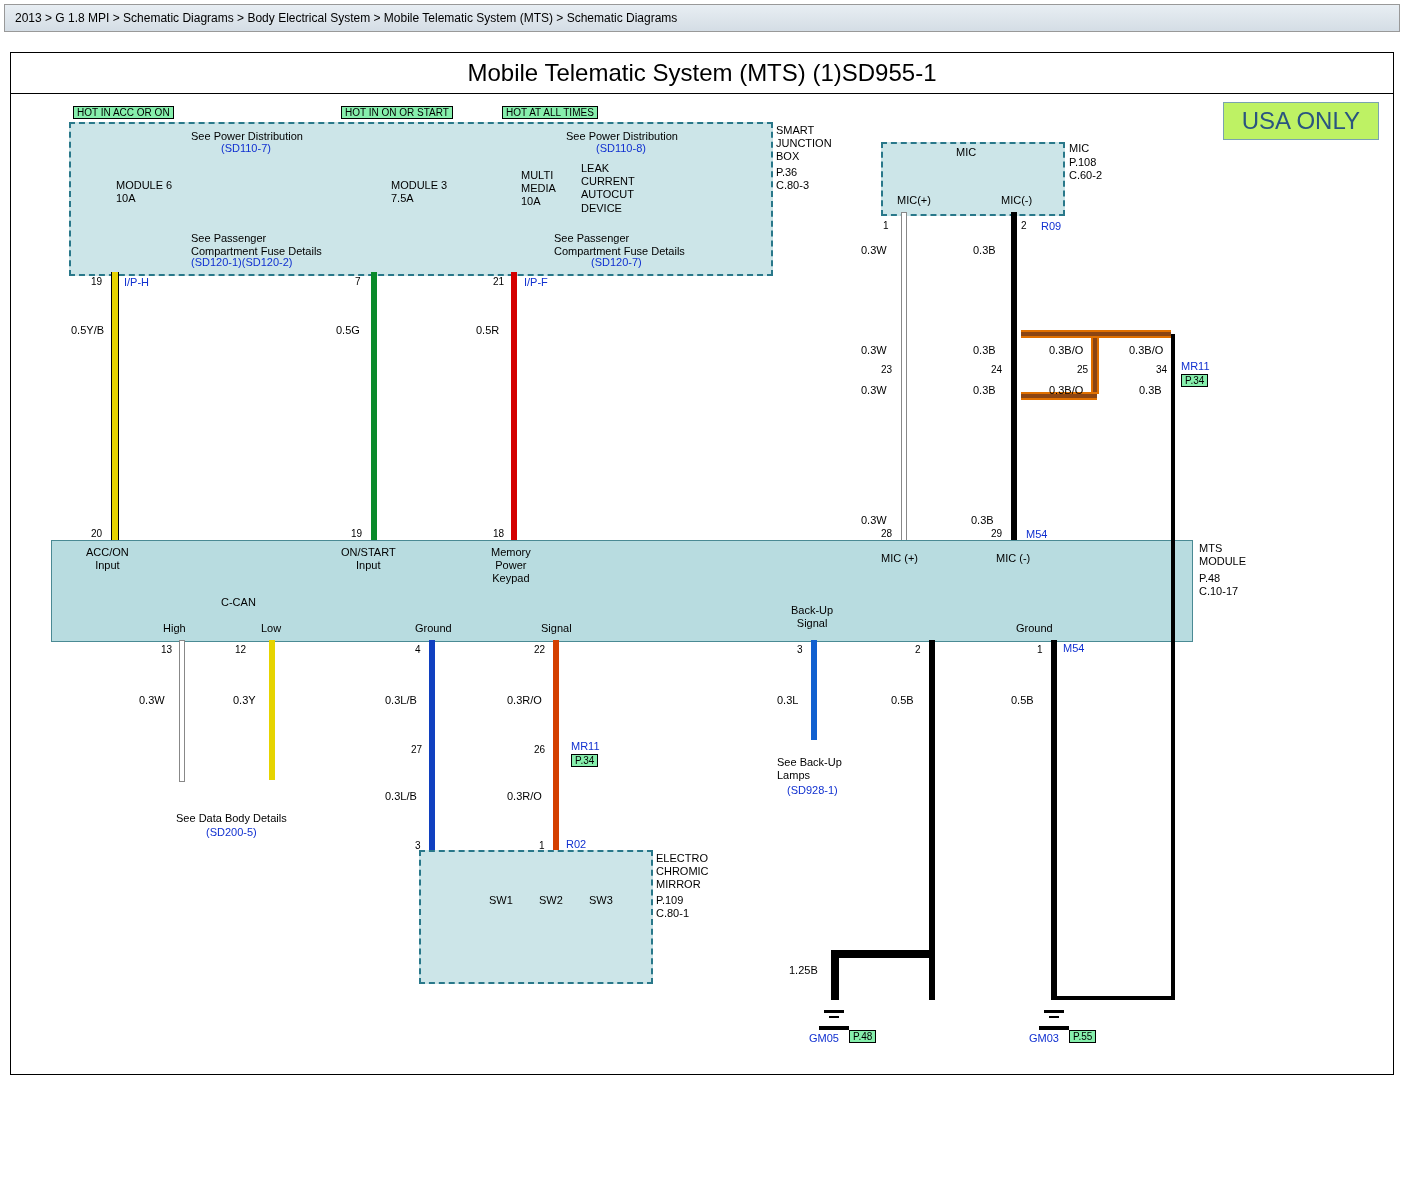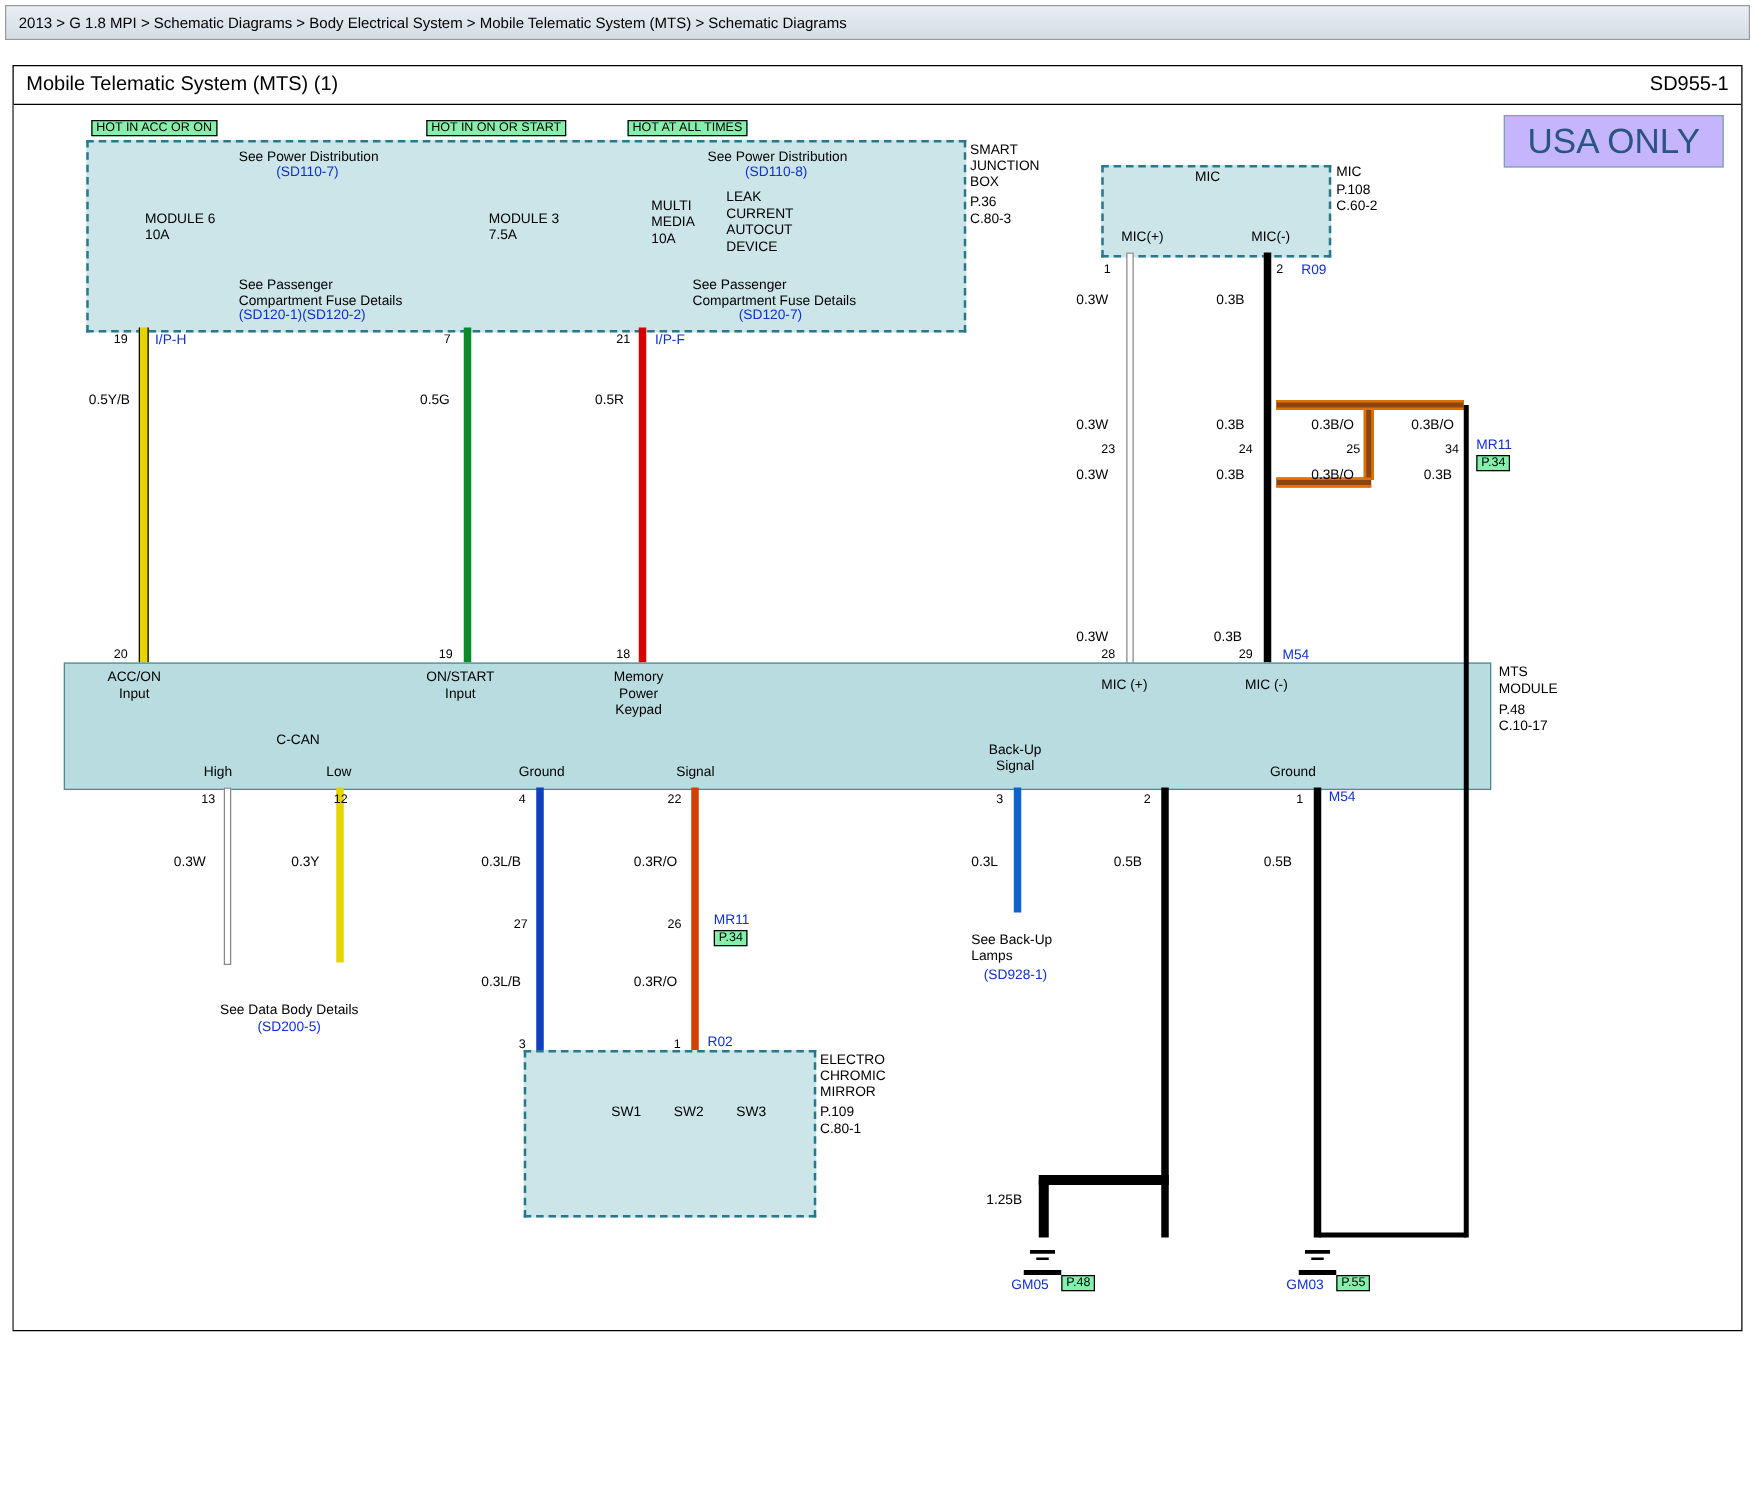--- a/index.html
+++ b/index.html
@@ -1,20 +1,20 @@
 <!DOCTYPE html>
 <html><head>
 <meta charset="utf-8">
 <style>
 body{margin:0;font-family:Arial,Helvetica,sans-serif;font-size:12px;background:#fff;color:#000}
 .breadcrumb{background:linear-gradient(#e8eef3,#d4dde5);border:1px solid #999;padding:6px 10px;font-size:12px;margin:4px}
 .dwrap{margin:20px 10px;border:1px solid #000}
-.titlebar{display:flex;justify-content:space-between;align-items:center;border-bottom:1px solid #000;padding:6px 10px;font-size:16px}
+.titlebar{display:flex;justify-content:center;align-items:center;border-bottom:1px solid #000;padding:6px 10px;font-size:24px}
 .diagram{position:relative;width:1380px;height:980px;background:#fff}
-.usa{position:absolute;top:8px;right:12px;background:#c4b5fd;border:1px solid #7aa3b0;padding:4px 18px;font-size:28px;color:#2a5580}
+.usa{position:absolute;top:8px;right:12px;background:#bef264;border:1px solid #7aa3b0;padding:4px 18px;font-size:24px;color:#2a5580}
 .box{position:absolute;background:#cce5e8;border:2px dashed #29788a}
 .lbl{position:absolute;font-size:11px;color:#000;white-space:nowrap;line-height:1.2}
 .lblb{position:absolute;font-size:11px;color:#1030d0;white-space:nowrap}
 .tag{position:absolute;font-size:10px;border:1px solid #000;padding:0 3px;background:#86efac;white-space:nowrap}
 .wire{position:absolute}
 .vw{width:6px}
 .hw{height:6px}
 .bar{position:absolute;background:#b8dce0;border:1px solid #4a8a94}
 .gnd{position:absolute;width:30px;height:24px;border-bottom:4px solid #000}
 .gnd::before{content:"";position:absolute;left:5px;top:8px;width:20px;border-bottom:3px solid #000}
@@ -151,21 +151,21 @@
     <div class="lbl" style="left:530px;top:528px">Signal</div>
     <div class="lbl" style="left:780px;top:510px;white-space:pre;text-align:center">Back-Up
 Signal</div>
     <div class="lbl" style="left:1005px;top:528px">Ground</div>
 
     <div class="wire vw" style="left:168px;top:546px;height:140px;background:#fff;border:1px solid #888;width:4px"></div>
     <div class="pin" style="left:150px;top:550px">13</div>
     <div class="lbl" style="left:128px;top:600px">0.3W</div>
 
     <div class="wire vw" style="left:258px;top:546px;height:140px;background:#e6d400"></div>
-    <div class="pin" style="left:256px;top:550px">12</div>
+    <div class="pin" style="left:224px;top:550px">12</div>
     <div class="lbl" style="left:222px;top:600px">0.3Y</div>
 
     <div class="lbl" style="left:165px;top:718px">See Data Body Details</div>
     <div class="lblb" style="left:195px;top:732px">(SD200-5)</div>
 
     <div class="wire vw" style="left:418px;top:546px;height:210px;background:#1040c0"></div>
     <div class="pin" style="left:404px;top:550px">4</div>
     <div class="lbl" style="left:374px;top:600px">0.3L/B</div>
     <div class="pin" style="left:400px;top:650px">27</div>
     <div class="lbl" style="left:374px;top:696px">0.3L/B</div>

